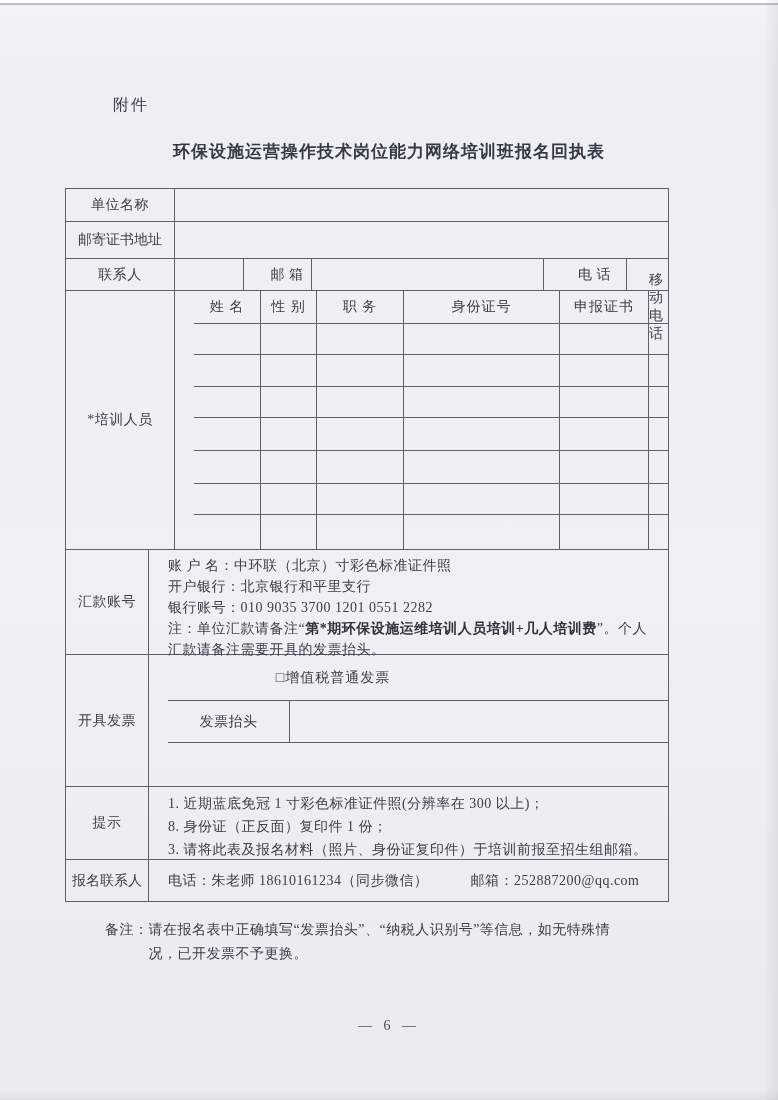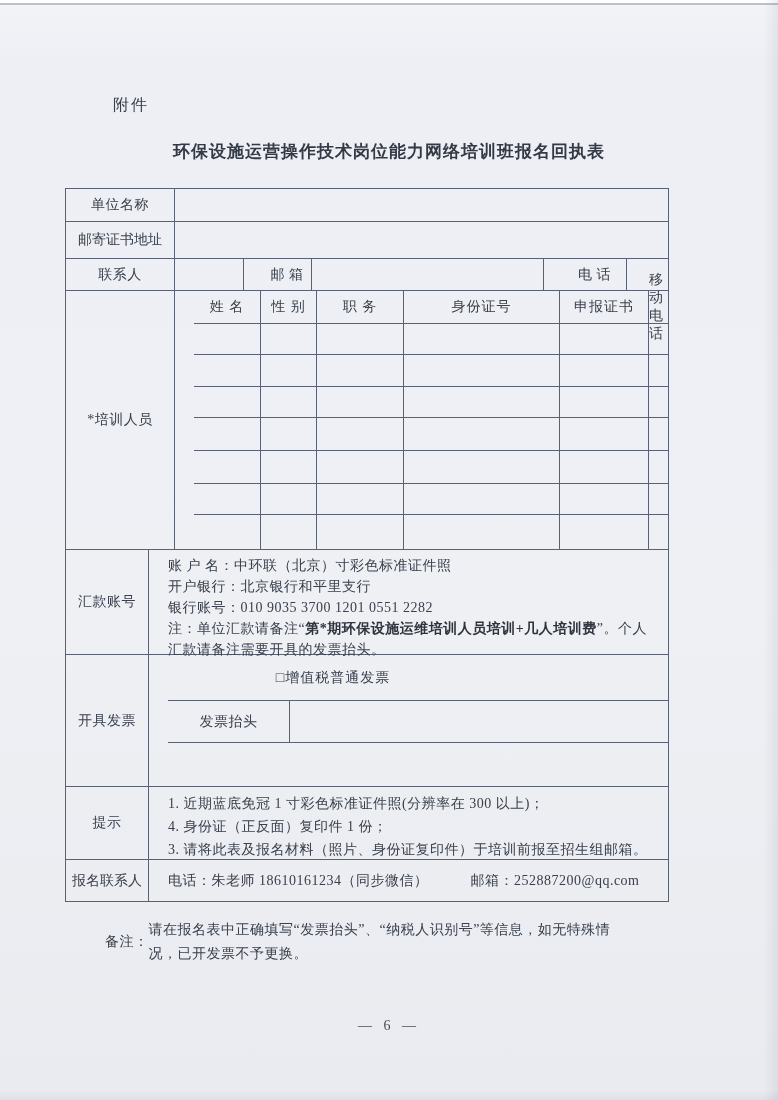--- a/index.html
+++ b/index.html
@@ -43,21 +43,21 @@
   .inv-val.empty{padding-right:0;}
 
   .tips{display:block;padding:5px 8px 0 8px;line-height:23px;font-size:14px;}
   .tips p{margin:0;}
 
   .regc{flex:1;padding-left:24px;font-size:14px;letter-spacing:.5px;}
   .regc .gap{display:inline-block;width:42px;}
 
   .footnote{position:absolute;left:105px;top:918px;width:580px;display:flex;
             font-size:14px;line-height:24px;letter-spacing:.5px;}
-  .footnote .fl{white-space:nowrap;margin-top:12px;}
+  .footnote .fl{white-space:nowrap;}
   .footnote .ft{width:478px;}
 
   .pageno{position:absolute;left:0;top:1018px;width:778px;text-align:center;
           font-size:14px;letter-spacing:4px;color:#454b57;}
 </style>
 </head>
 <body>
 
 <div class="sheet">
   <div class="scan-edge-top"></div>
@@ -180,21 +180,21 @@
         <div class="pr" style="height:44px">
           <div class="pc inv-val empty"></div>
         </div>
       </div>
     </div>
 
     <div class="r" style="height:73px">
       <div class="c lab" style="width:82px">提示</div>
       <div class="c tips" style="flex:1">
         <p>1. 近期蓝底免冠 1 寸彩色标准证件照(分辨率在 300 以上)；</p>
-        <p>4. 身份证（正反面）复印件 1 份；</p>
+        <p>8. 身份证（正反面）复印件 1 份；</p>
         <p>3. 请将此表及报名材料（照片、身份证复印件）于培训前报至招生组邮箱。</p>
       </div>
     </div>
 
     <div class="r" style="height:42px">
       <div class="c lab" style="width:82px;letter-spacing:0">报名联系人</div>
       <div class="c regc">
         <span>电话：朱老师 18610161234（同步微信）</span>
         <span class="gap"></span>
         <span>邮箱：252887200@qq.com</span>

